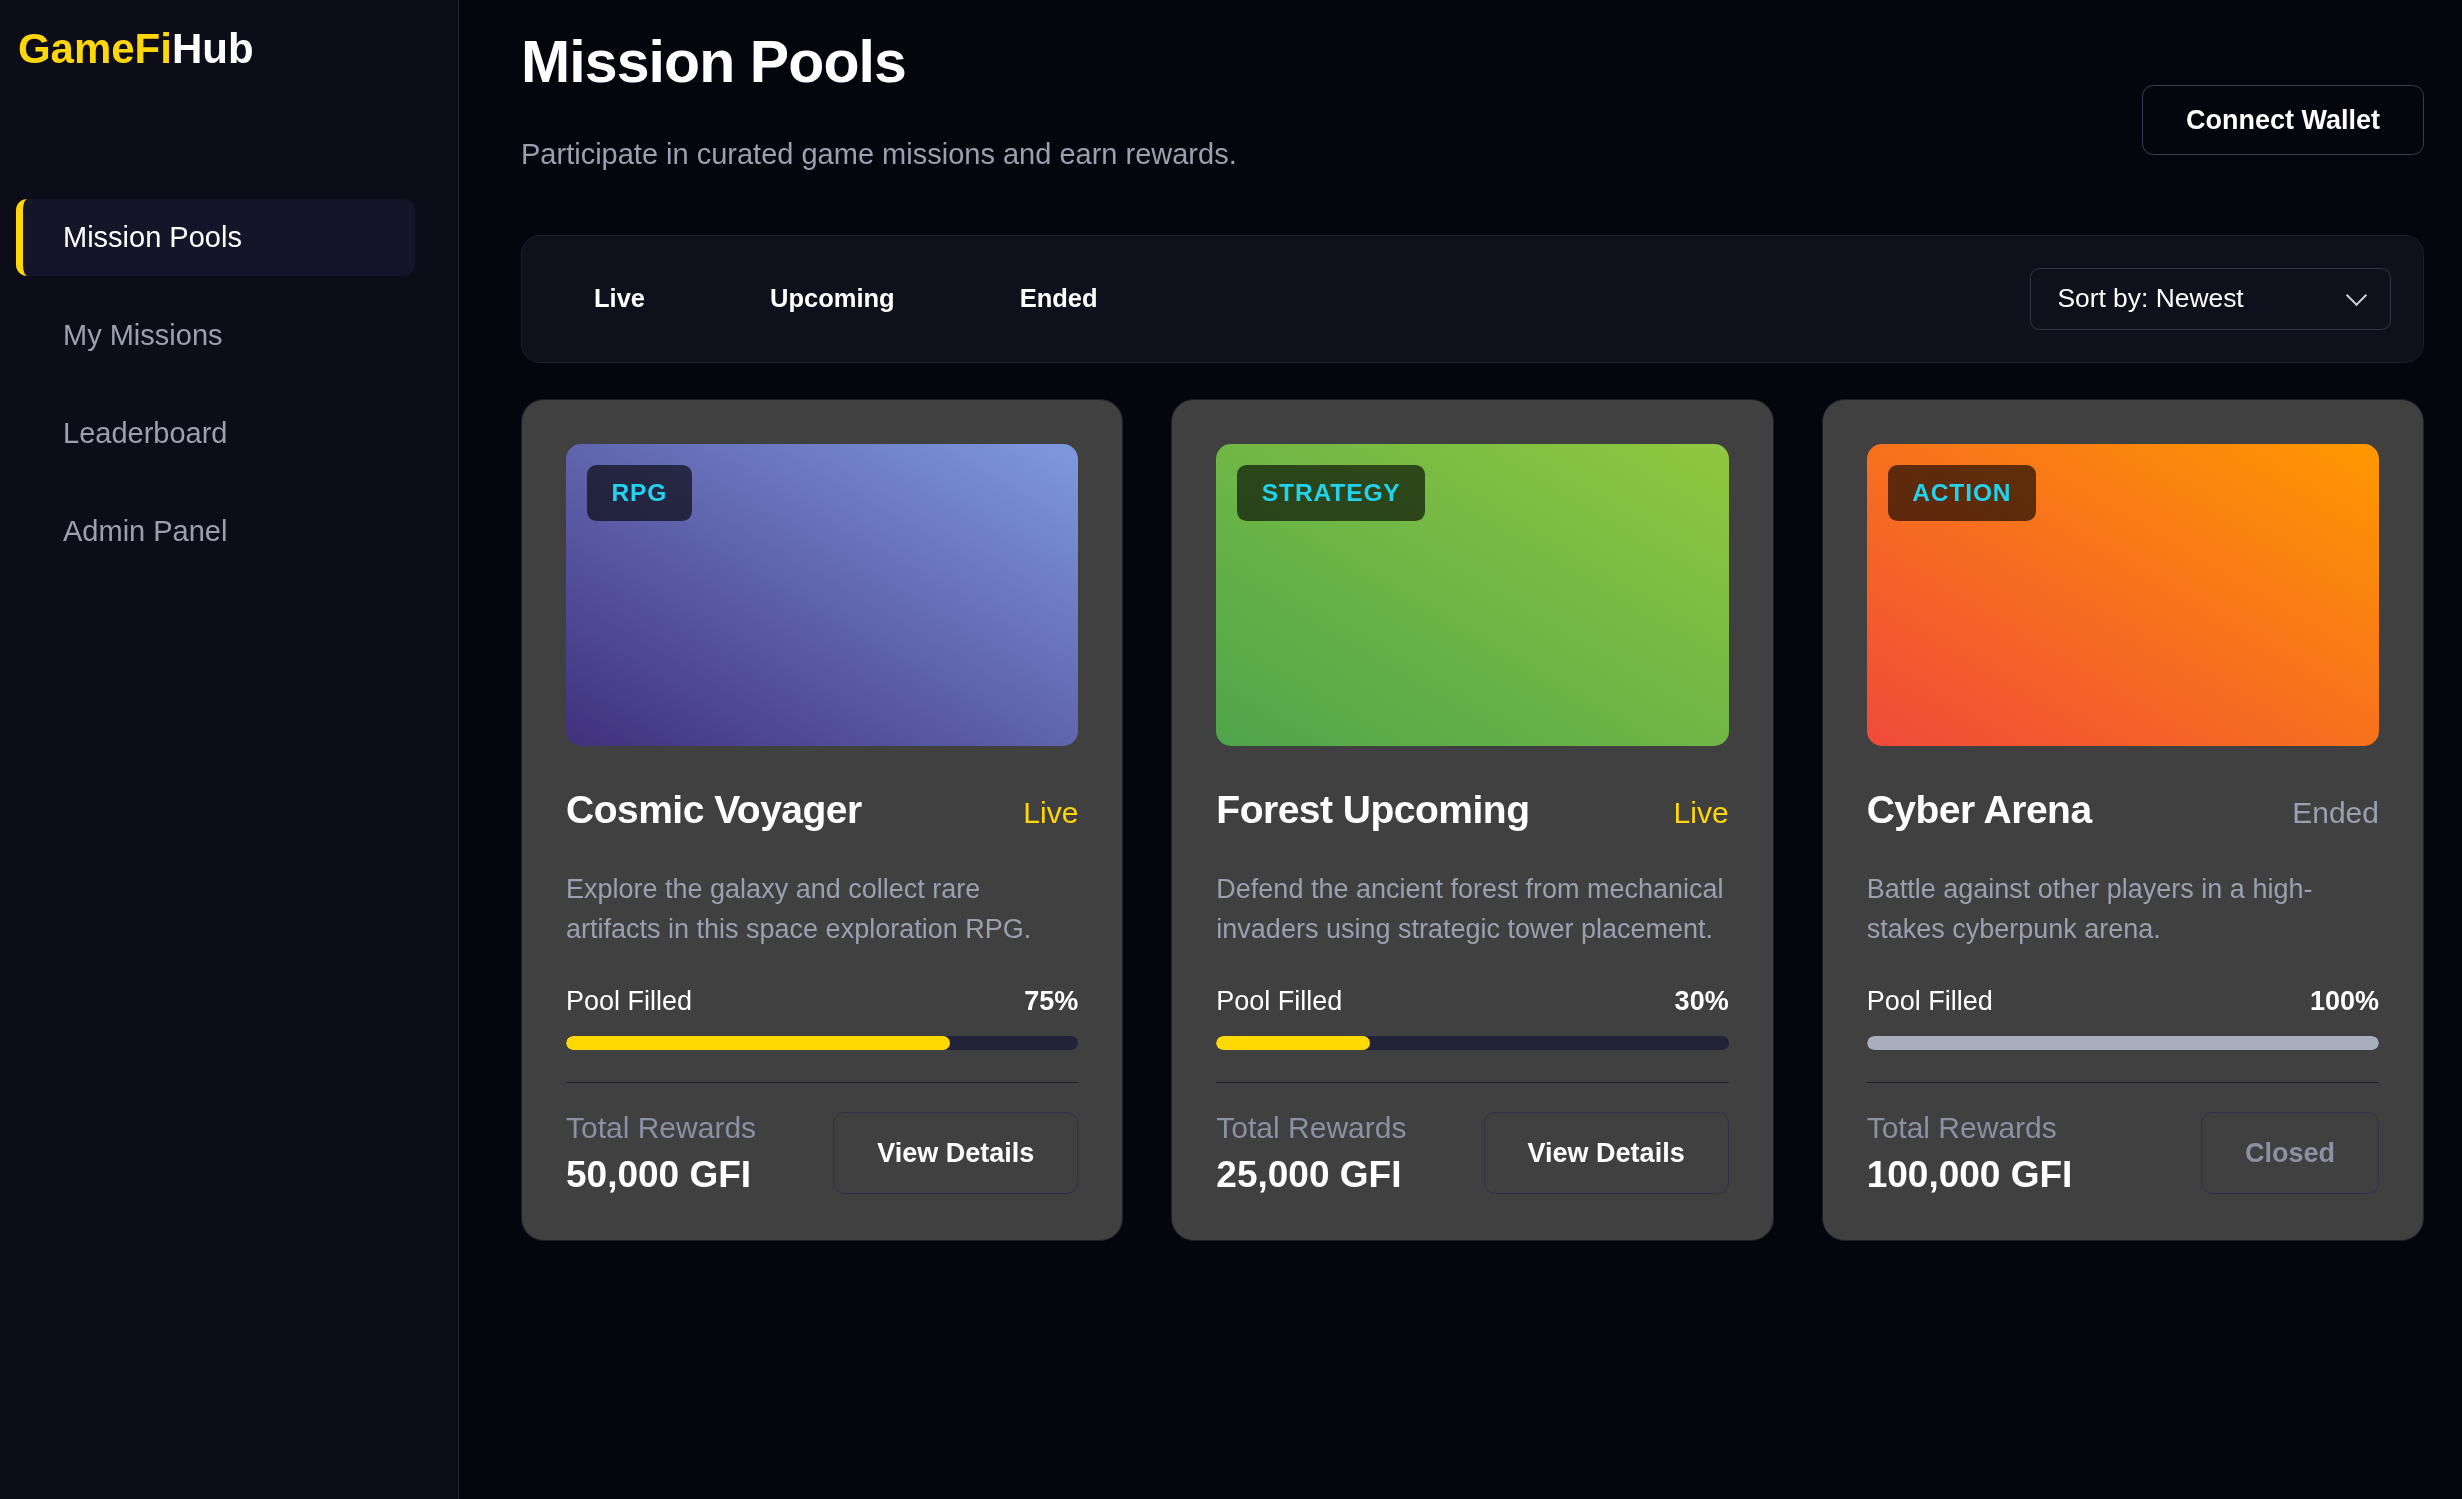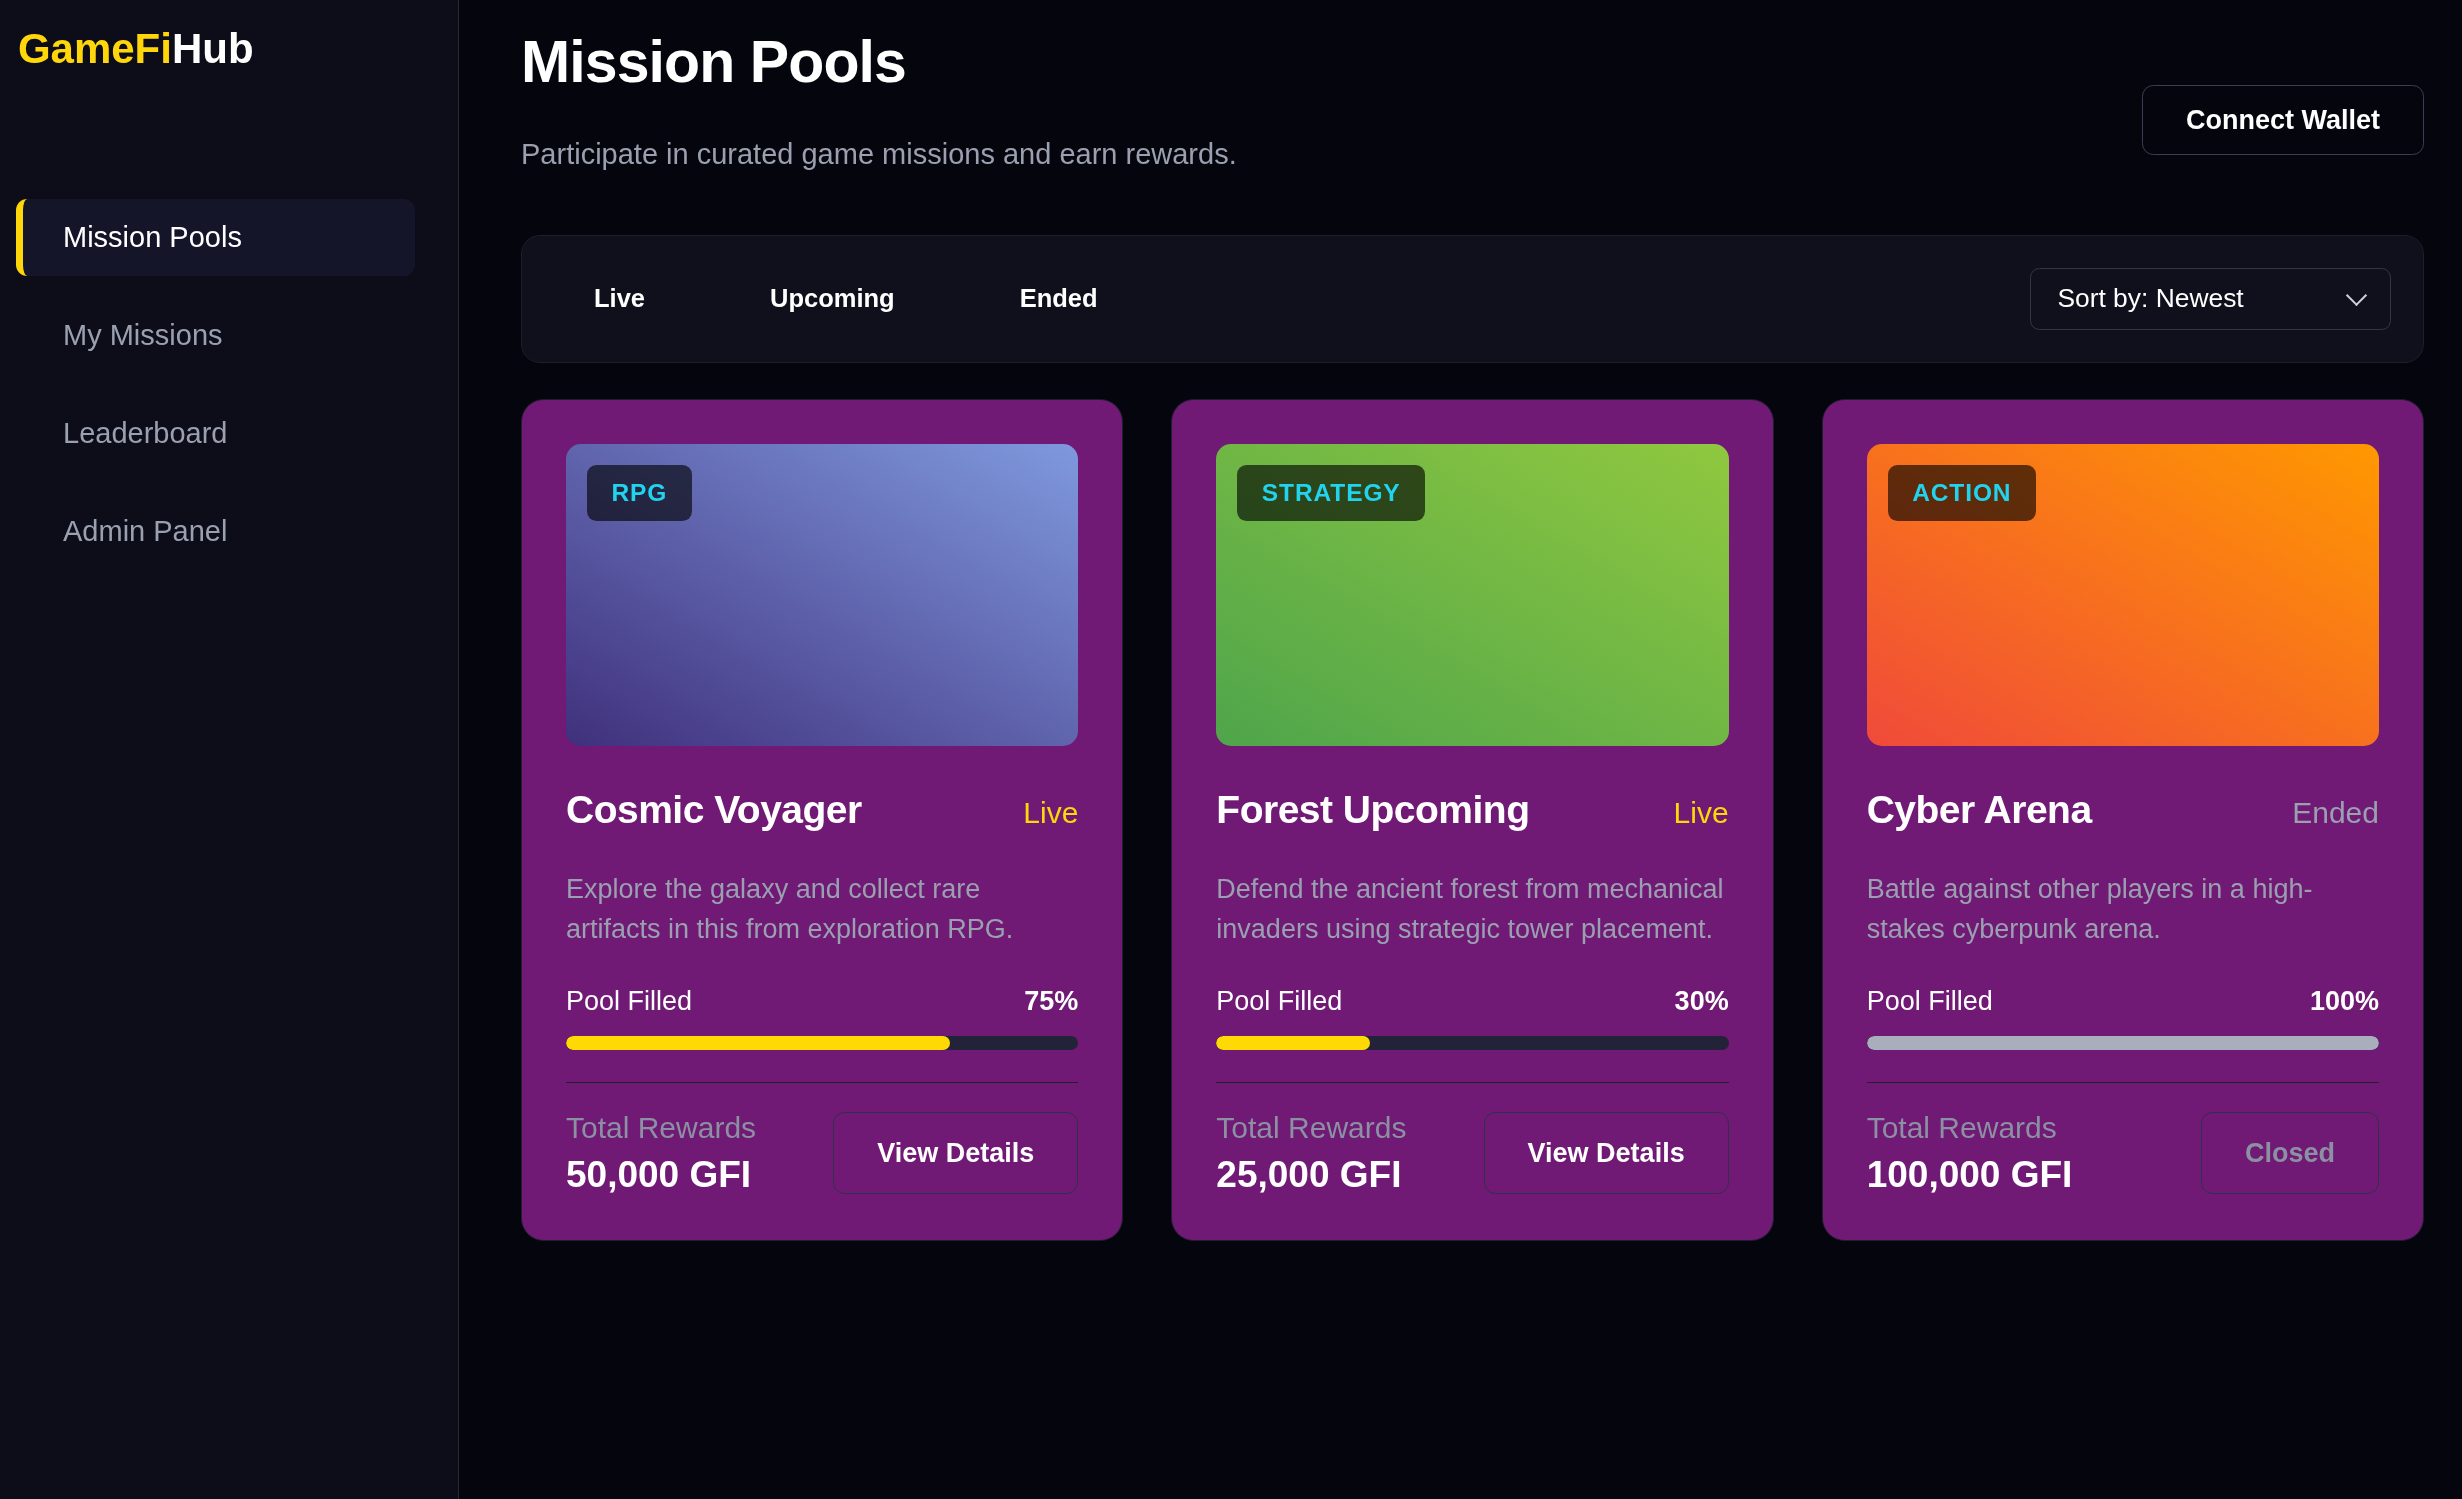--- a/index.html
+++ b/index.html
@@ -63,21 +63,21 @@
   }
   .chevron {
     width:15px; height:15px; margin-top:-7.6px;
     border-right:2.8px solid #cfd2dc; border-bottom:2.8px solid #cfd2dc;
     transform:rotate(45deg);
   }
 
   
   .cards { margin-top:36px; display:grid; grid-template-columns:repeat(3,1fr); gap:48px; }
   .card {
-    background:#701a75; border:1.9px solid #1e1e2c; border-radius:22.7px;
+    background:#404040; border:1.9px solid #1e1e2c; border-radius:22.7px;
     padding:44px; display:flex; flex-direction:column;
   }
   .banner { height:302px; border-radius:15px; position:relative; }
   .badge {
     position:absolute; top:21px; left:21px;
     background:rgba(0,0,0,0.62); color:#22d3ee;
     font-size:24.5px; font-weight:700; letter-spacing:0.9px;
     padding:14px 24.5px; border-radius:9.4px;
   }
   .title-row { margin-top:42px; display:flex; justify-content:space-between; align-items:baseline; }
@@ -160,21 +160,21 @@
 
     <div class="cards" id="cards">
   <section class="card">
     <div class="banner" style="background: linear-gradient(to right top, rgb(64, 48, 124), rgb(127, 153, 222));">
       <span class="badge">RPG</span>
     </div>
     <div class="title-row">
       <span class="card-title">Cosmic Voyager</span>
       <span class="card-status live">Live</span>
     </div>
-    <p class="card-desc">Explore the galaxy and collect rare artifacts in this from exploration RPG.</p>
+    <p class="card-desc">Explore the galaxy and collect rare artifacts in this space exploration RPG.</p>
     <div class="pool-row">
       <span class="pool-label">Pool Filled</span>
       <span class="pool-pct">75%</span>
     </div>
     <div class="track">
       <div class="fill live" style="width: 75%;"></div>
     </div>
     <div class="divider"></div>
     <div class="card-footer">
       <div>

